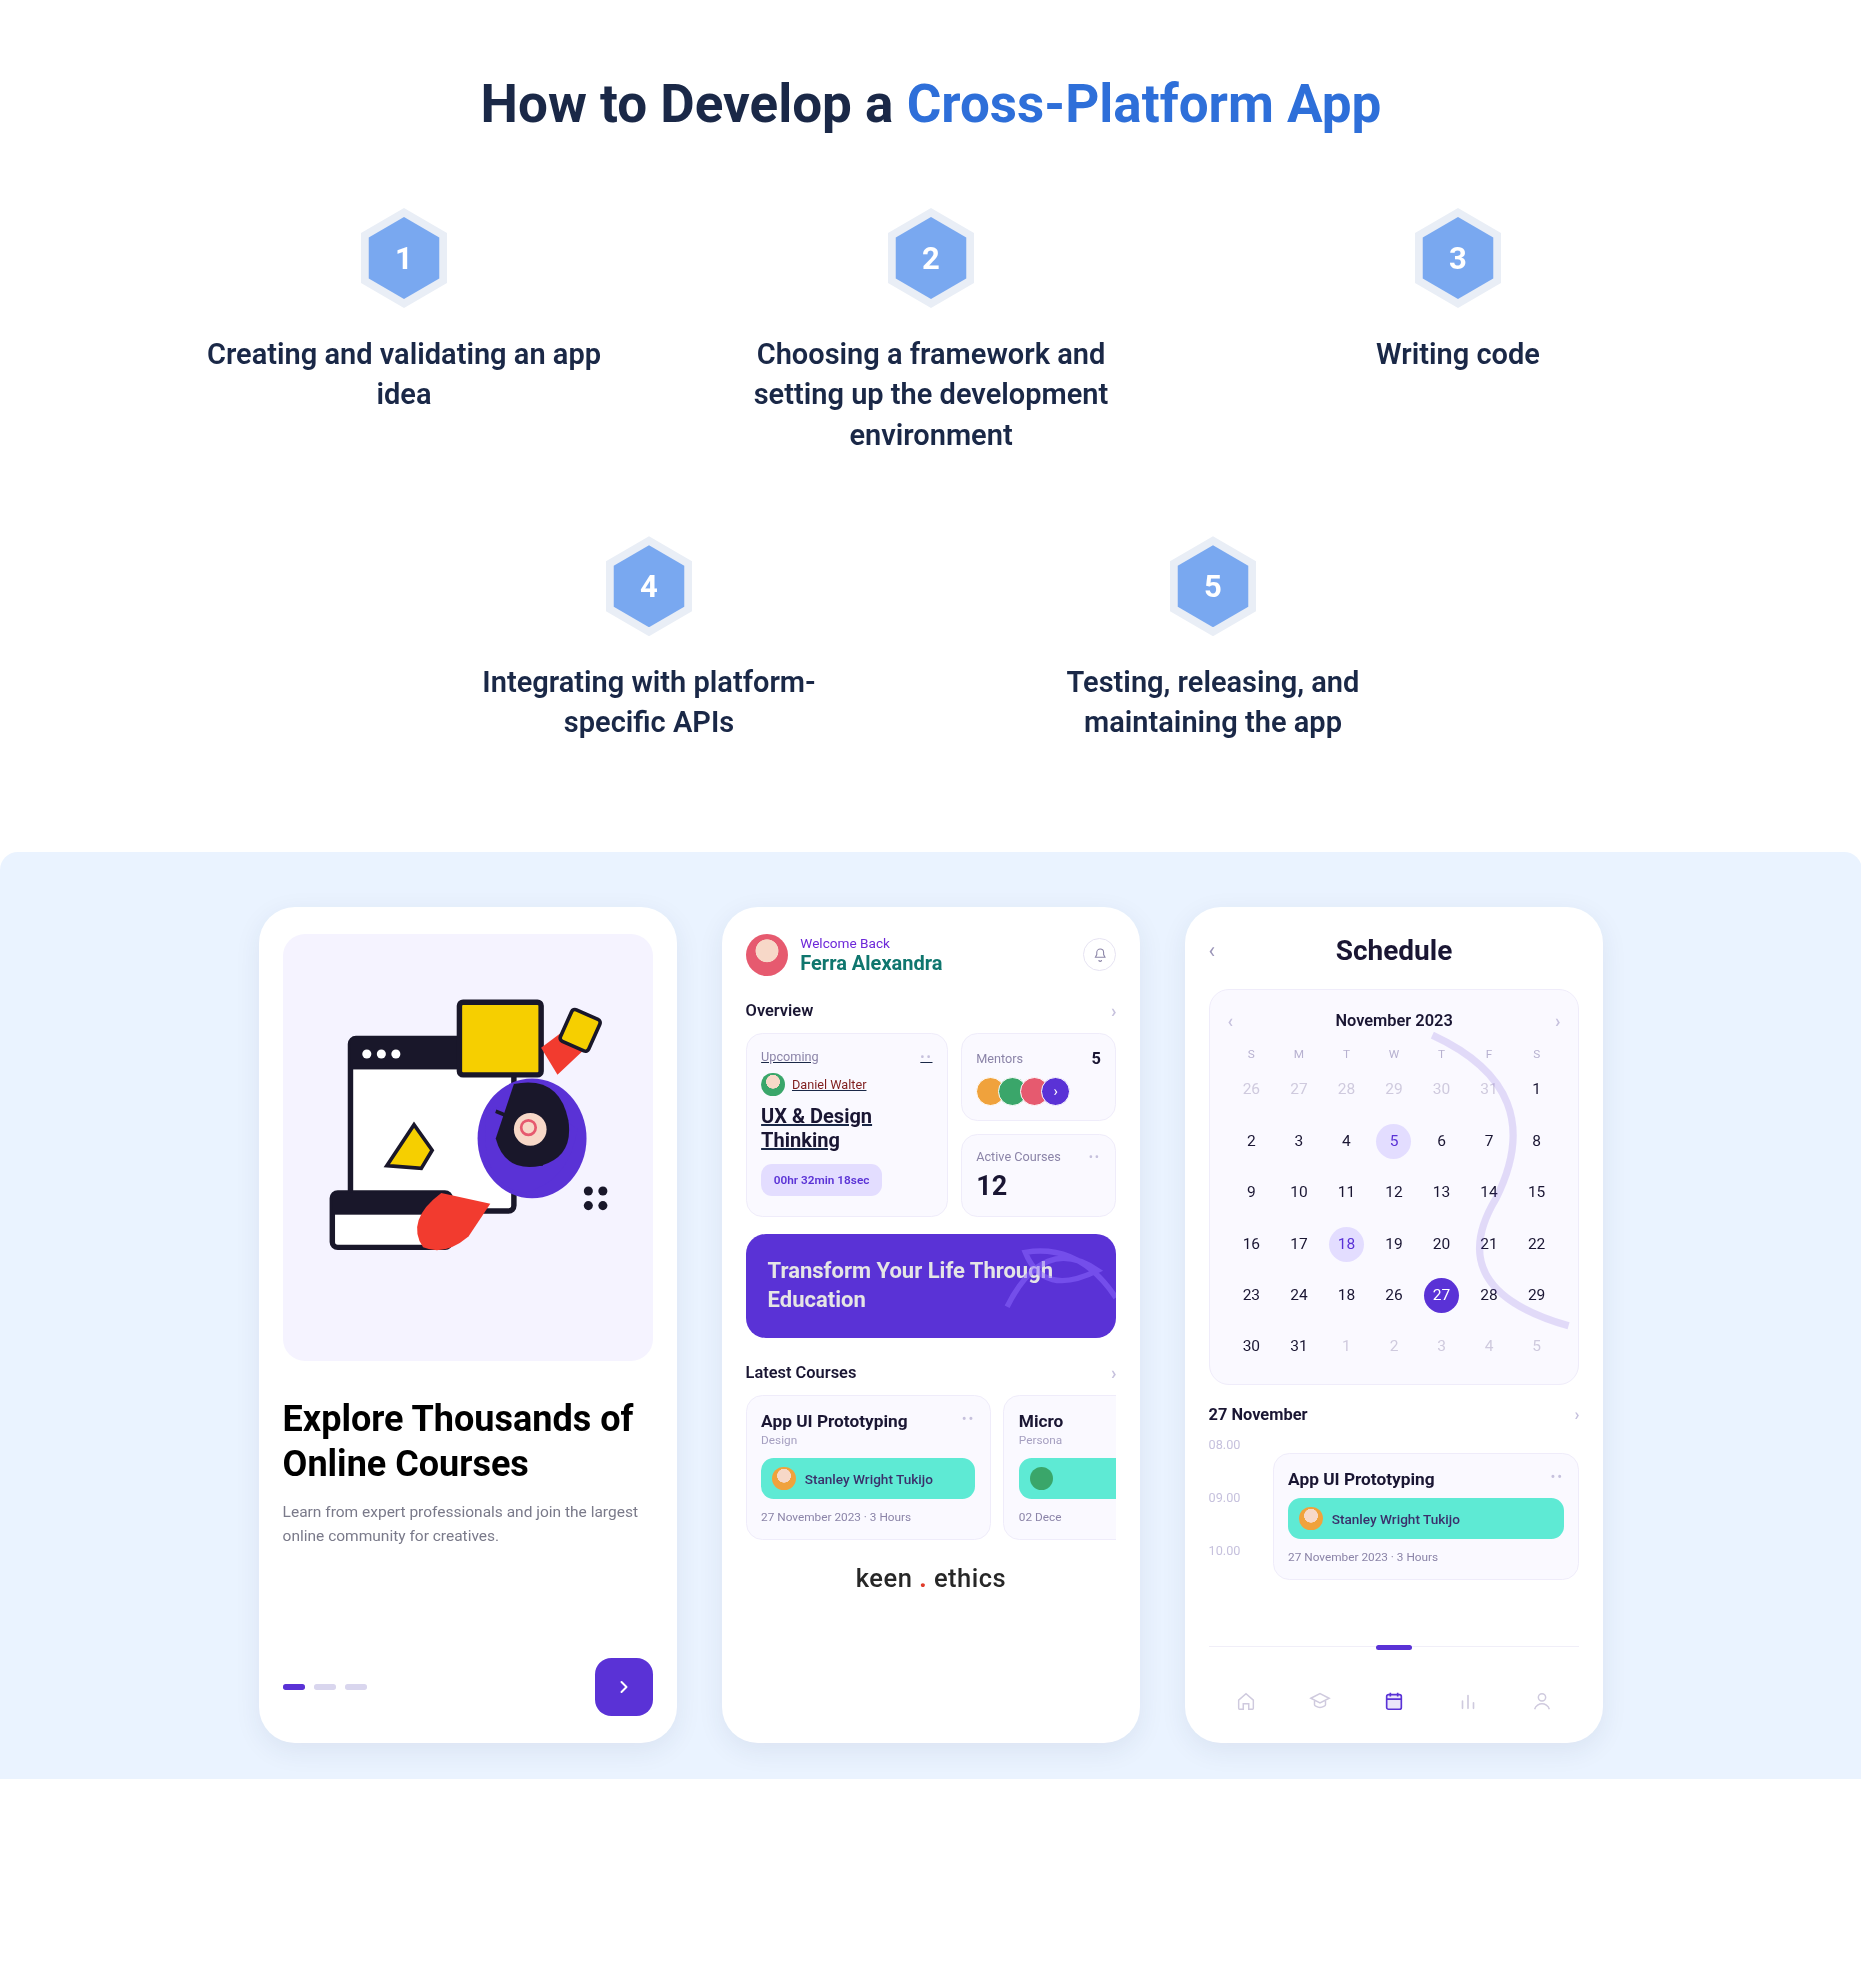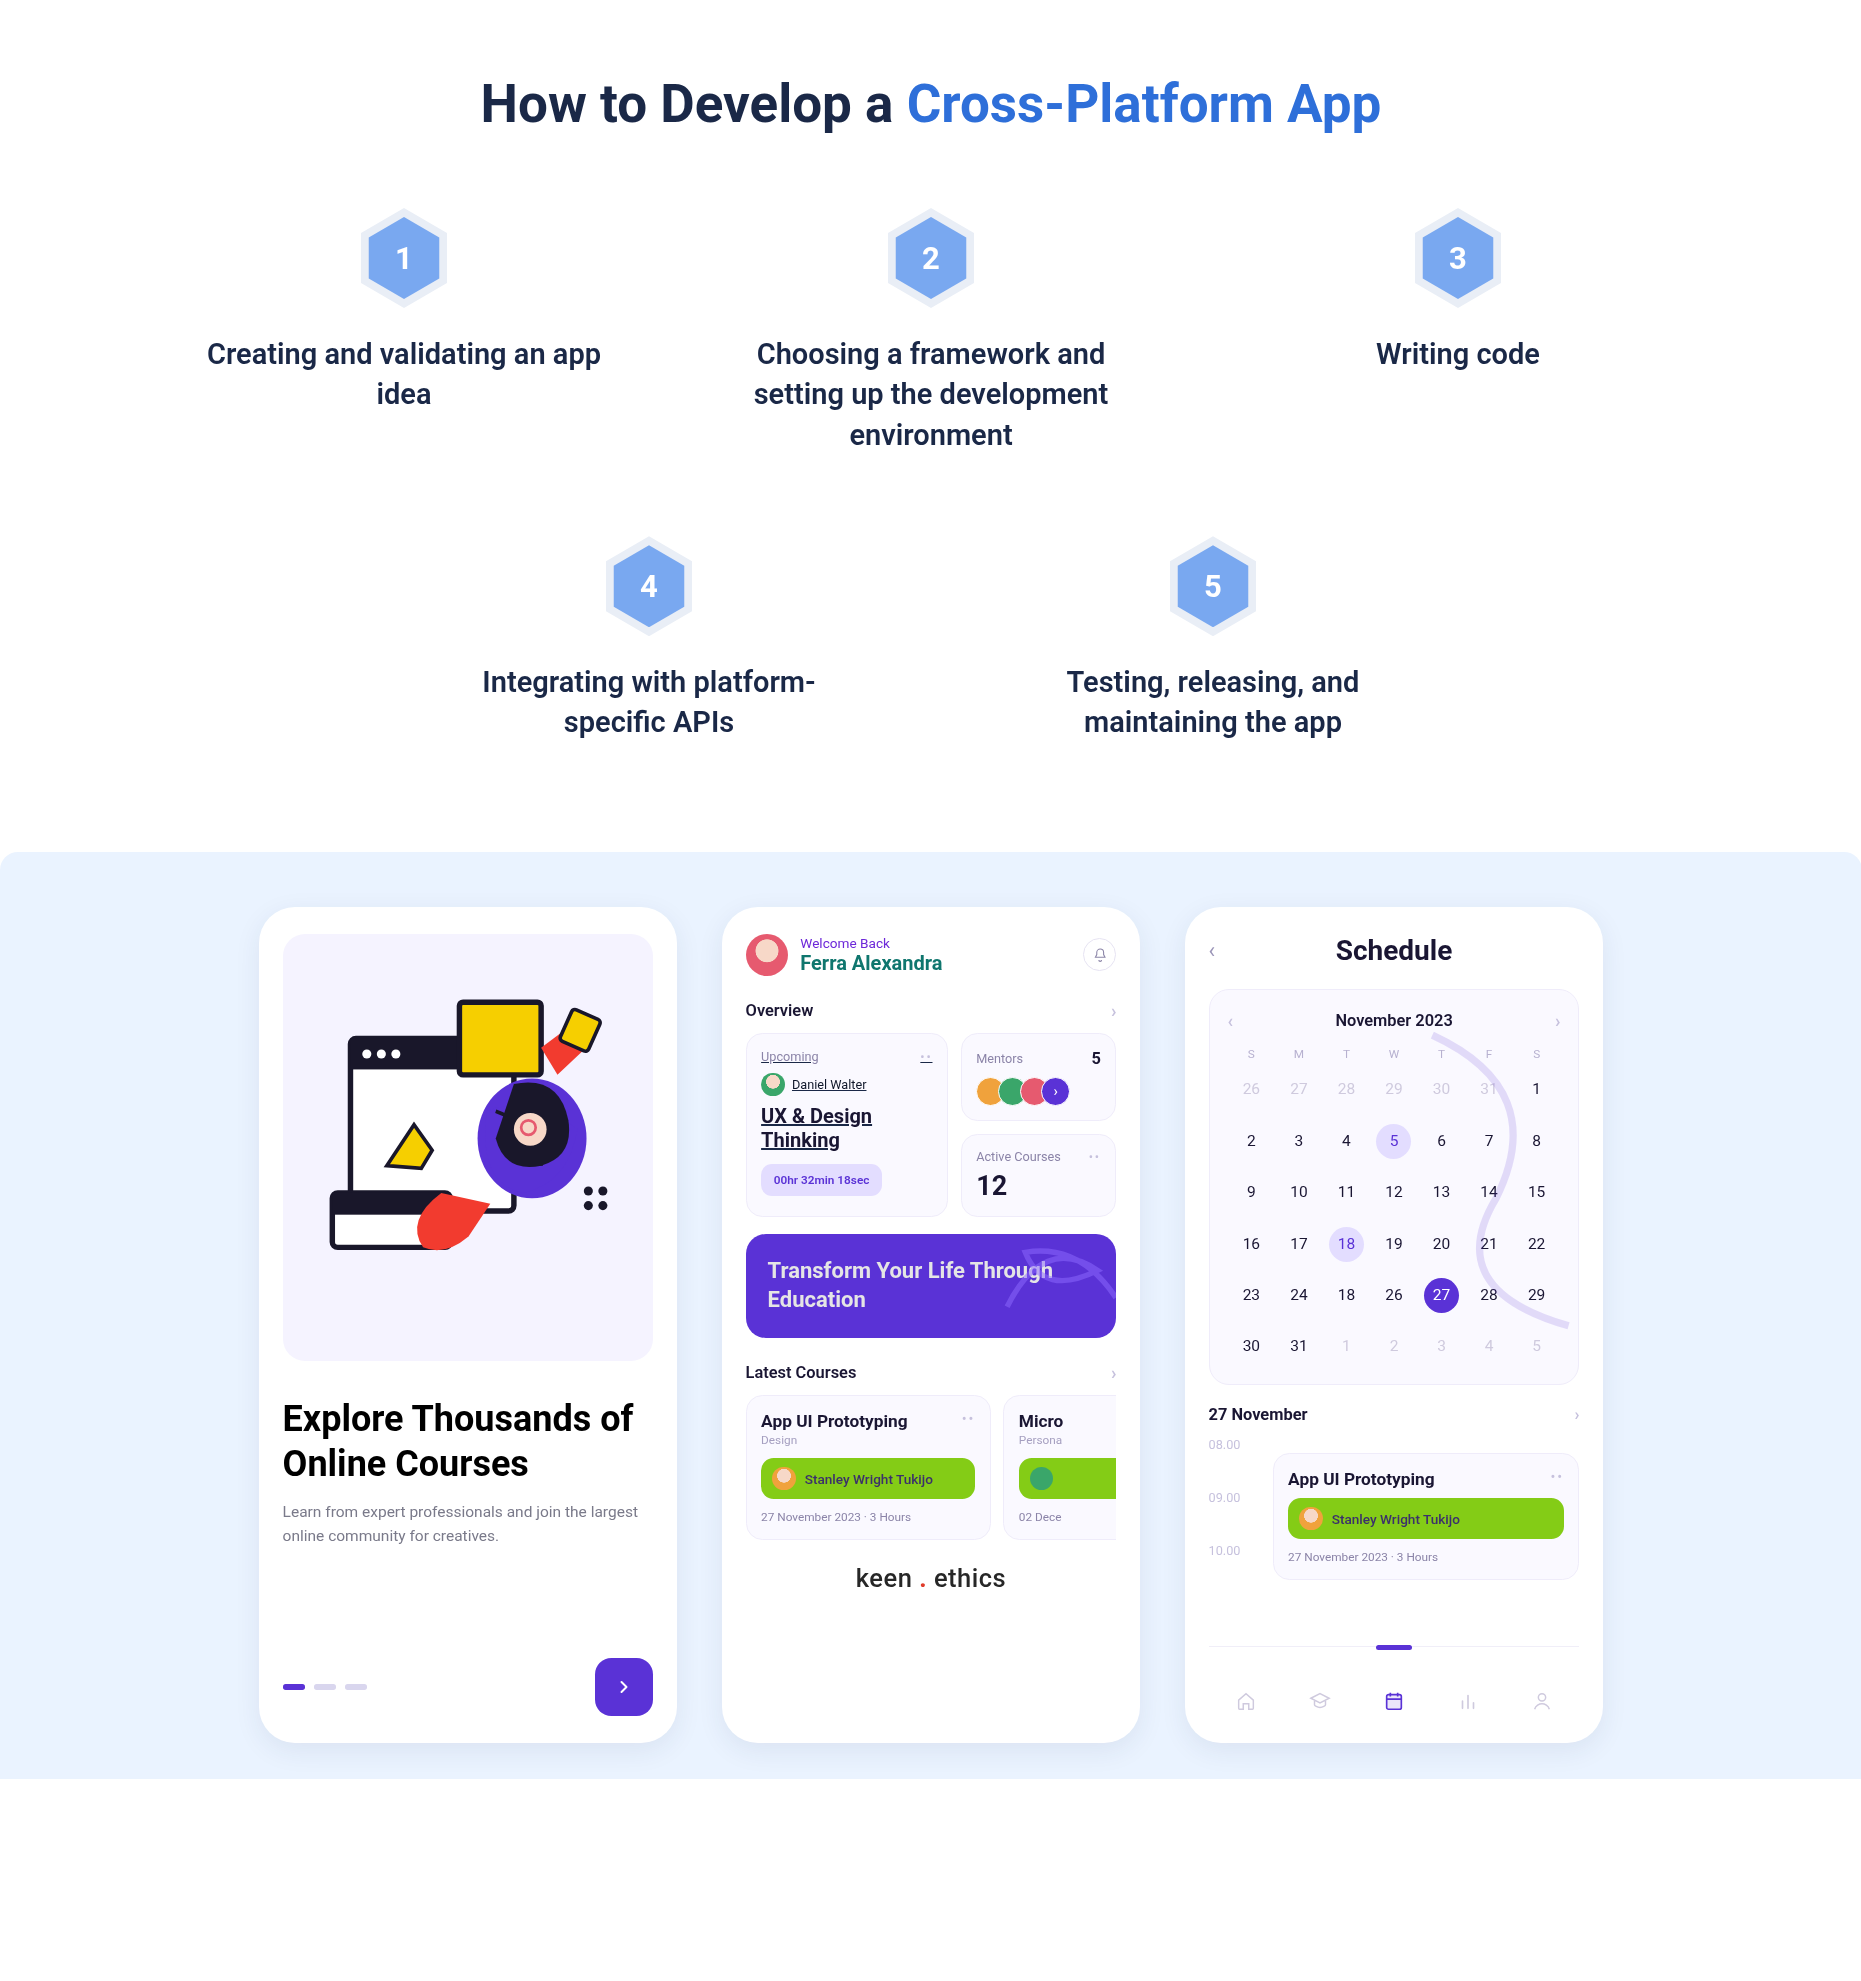--- a/index.html
+++ b/index.html
@@ -102,21 +102,21 @@
     background: #5a32d6; color: #e5e5e5; border-radius: 20px; padding: 23.6px 22px;
     font-size: 22px; font-weight: 700; line-height: 1.3; margin-top: 16.4px;
     position: relative; overflow: hidden;
   }
   .banner svg { position: absolute; right: -18px; top: -9px; opacity: .5; }
   .course-row { display: flex; gap: 12.7px; margin-top: 12.7px; overflow: hidden; }
   .course-card { min-width: 245px; background: #faf9ff; border: 0.9px solid #efecfa; border-radius: 16.4px; padding: 14.5px; }
   .course-title { font-size: 17.3px; font-weight: 700; color: #1a1633; }
   .course-cat { font-size: 11.8px; color: #a59fc0; margin-top: 1.8px; }
   .teacher-row {
-    background: #84cc16; border-radius: 12.7px; padding: 9px 11px; margin-top: 11px;
+    background: #5eead4; border-radius: 12.7px; padding: 9px 11px; margin-top: 11px;
     display: flex; align-items: center; gap: 9px; font-size: 13.6px; color: #3b306b; font-weight: 500;
   }
   .course-meta { font-size: 11.8px; color: #8b84a8; margin-top: 11px; }
   .brand { text-align: center; margin-top: 23.6px; font-size: 25.5px; font-weight: 500; color: #272727; letter-spacing: 0.5px; }
   .brand .dot { color: #e03c2b; font-weight: 700; }
   
   .p3-top { display: flex; align-items: center; justify-content: center; position: relative; }
   .back-chev { position: absolute; left: 0; font-size: 22px; color: #9b95b8; }
   .p3-title { font-size: 28px; font-weight: 700; color: #1a1633; }
   .cal-card { background: #faf9ff; border: 0.9px solid #efecfa; border-radius: 20px; padding: 20px 18px; margin-top: 22px; position: relative; overflow: hidden; }
@@ -263,21 +263,21 @@
       </div>
 
       <div class="ov-grid">
         <div class="card" style="grid-row: span 2; text-decoration: underline;">
           <div class="card-hd">
             <span>Upcoming</span>
             <span style="letter-spacing:1.8px;color:#c6c1dd;">••</span>
           </div>
           <div class="chip-row">
             <div class="avatar-xs" style="background:radial-gradient(circle at 50% 38%,#f7d8c8 36%,#3aa66a 38%);"></div>
-            <span style="font-size:12.7px;color:#0f172a;">Daniel Walter</span>
+            <span style="font-size:12.7px;color:#7f1d1d;">Daniel Walter</span>
           </div>
           <div class="card-big-title">UX &amp; Design Thinking</div>
           <div class="timer-badge">00hr 32min 18sec</div>
         </div>
         <div class="card">
           <div class="card-hd">
             <span>Mentors</span>
             <span style="font-size:16.4px;color:#1a1633;font-weight:700;">5</span>
           </div>
           <div class="mentor-avs">

